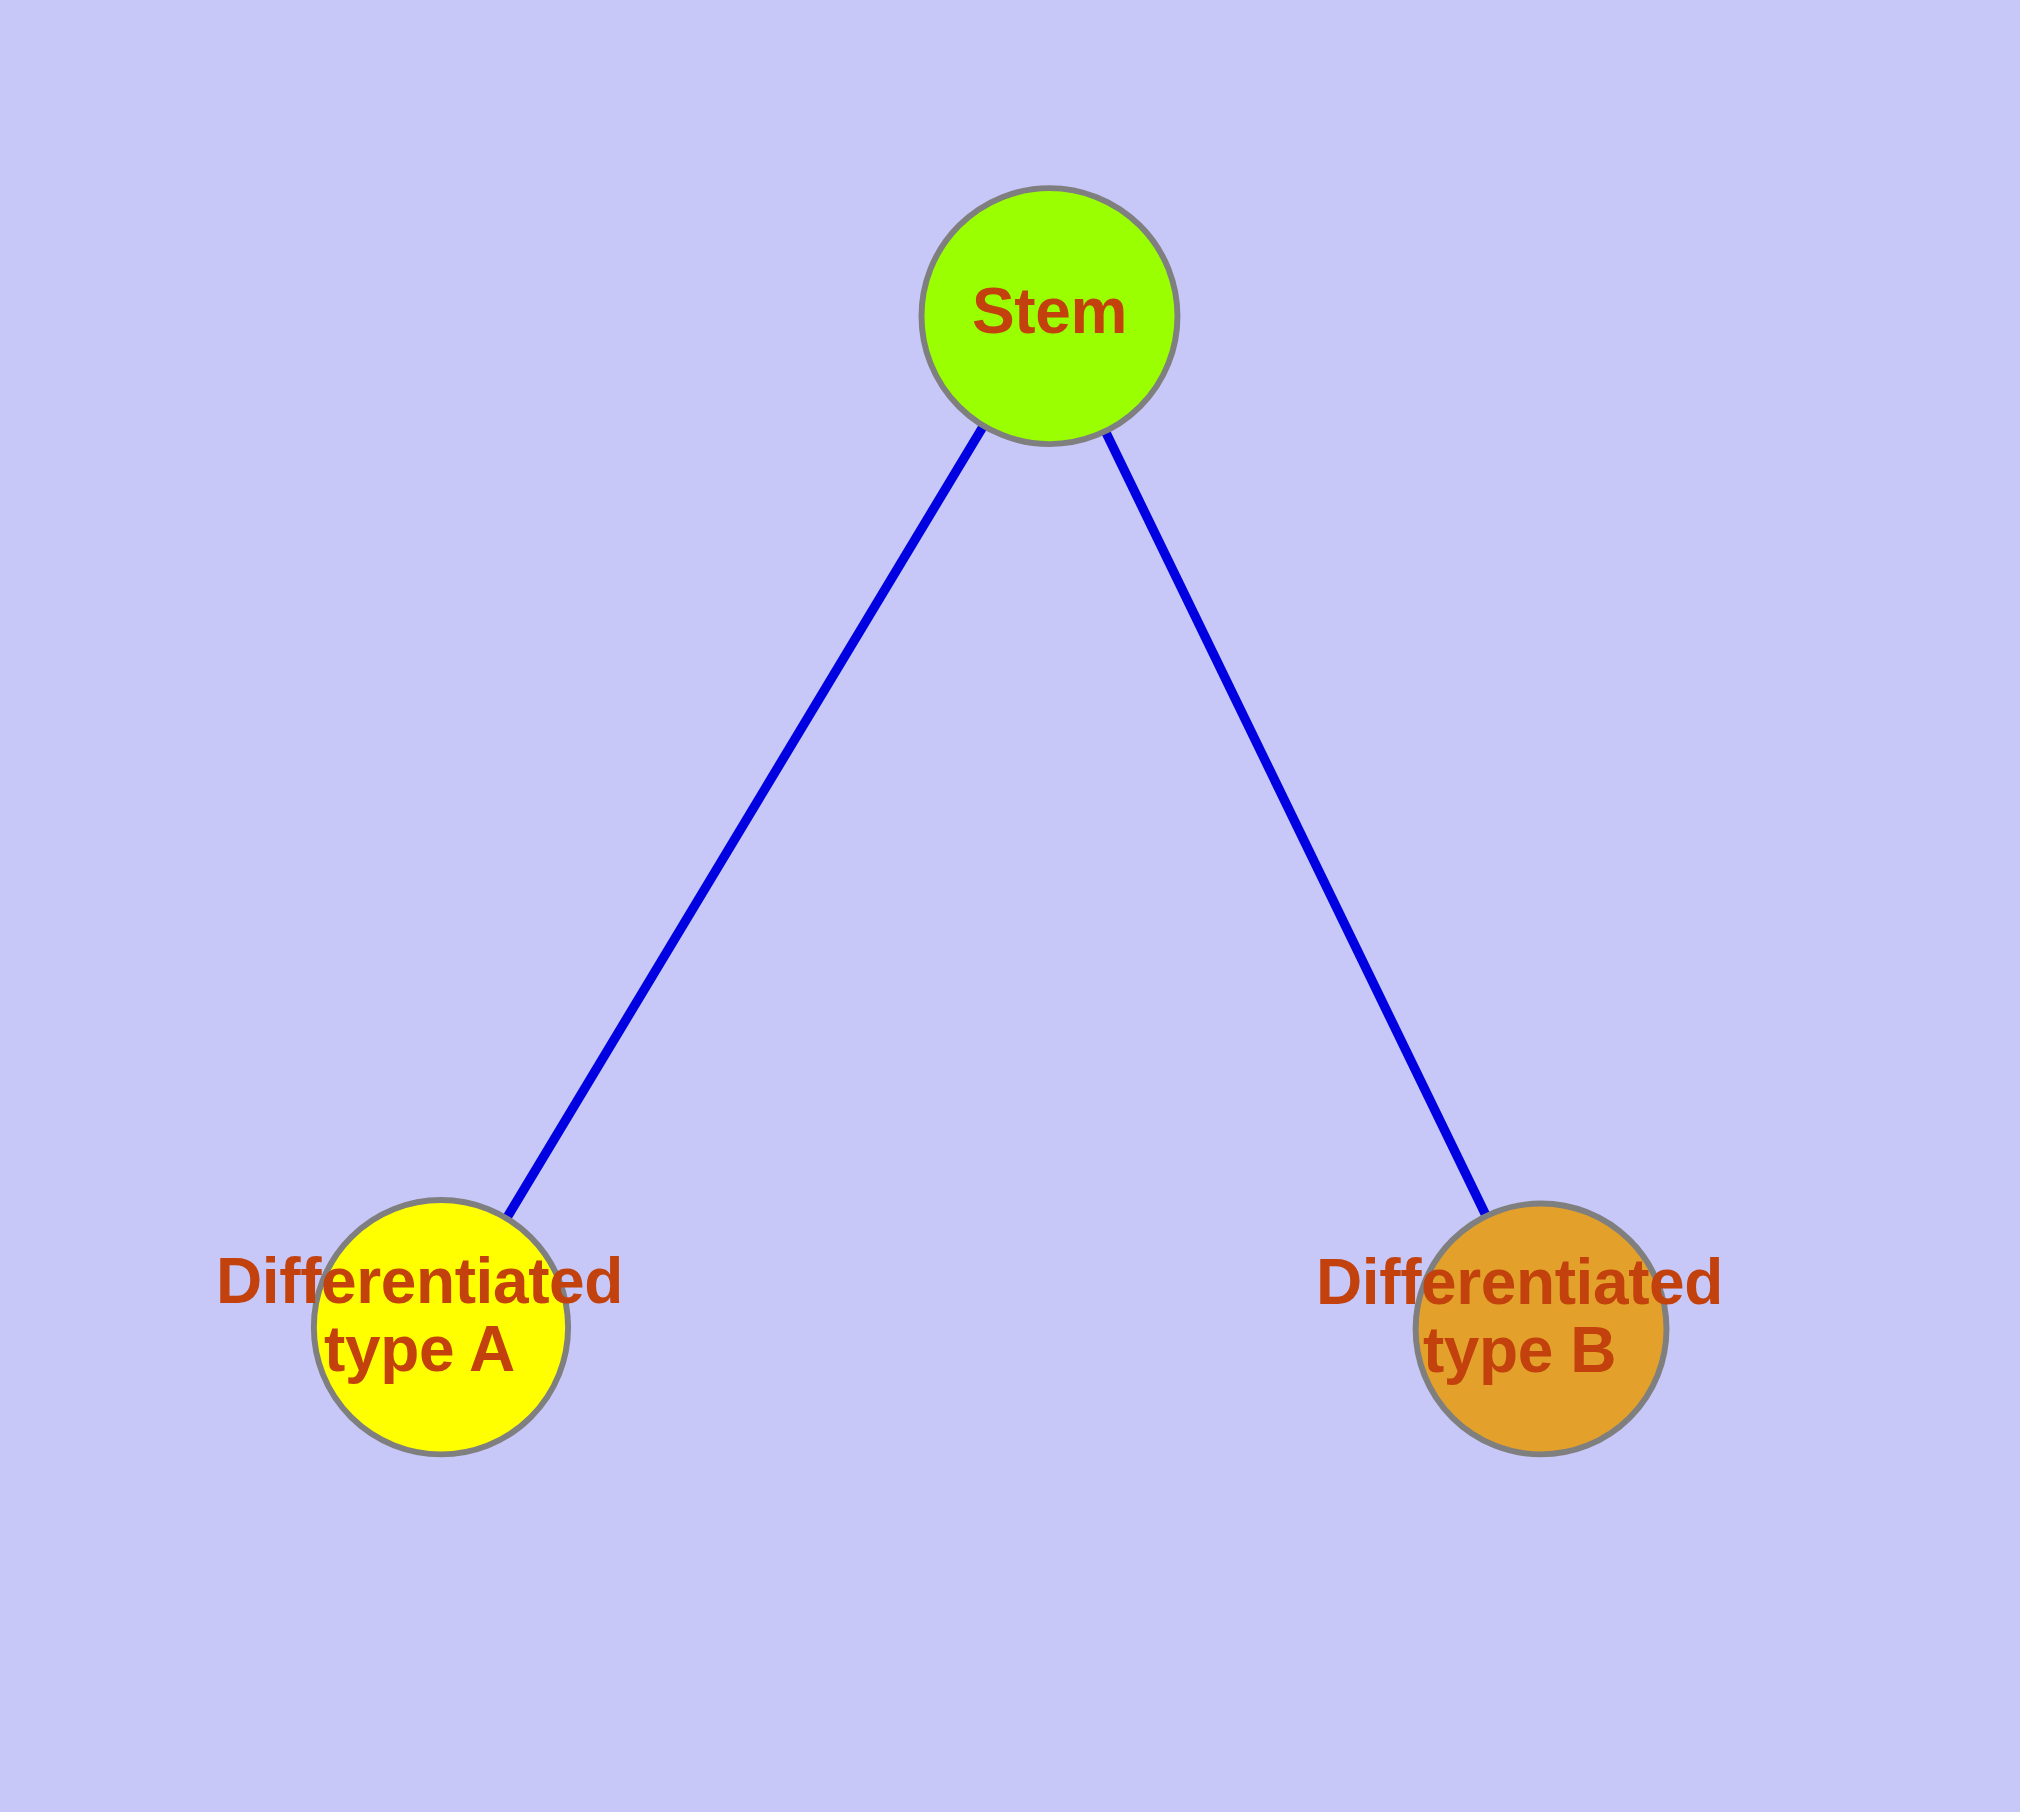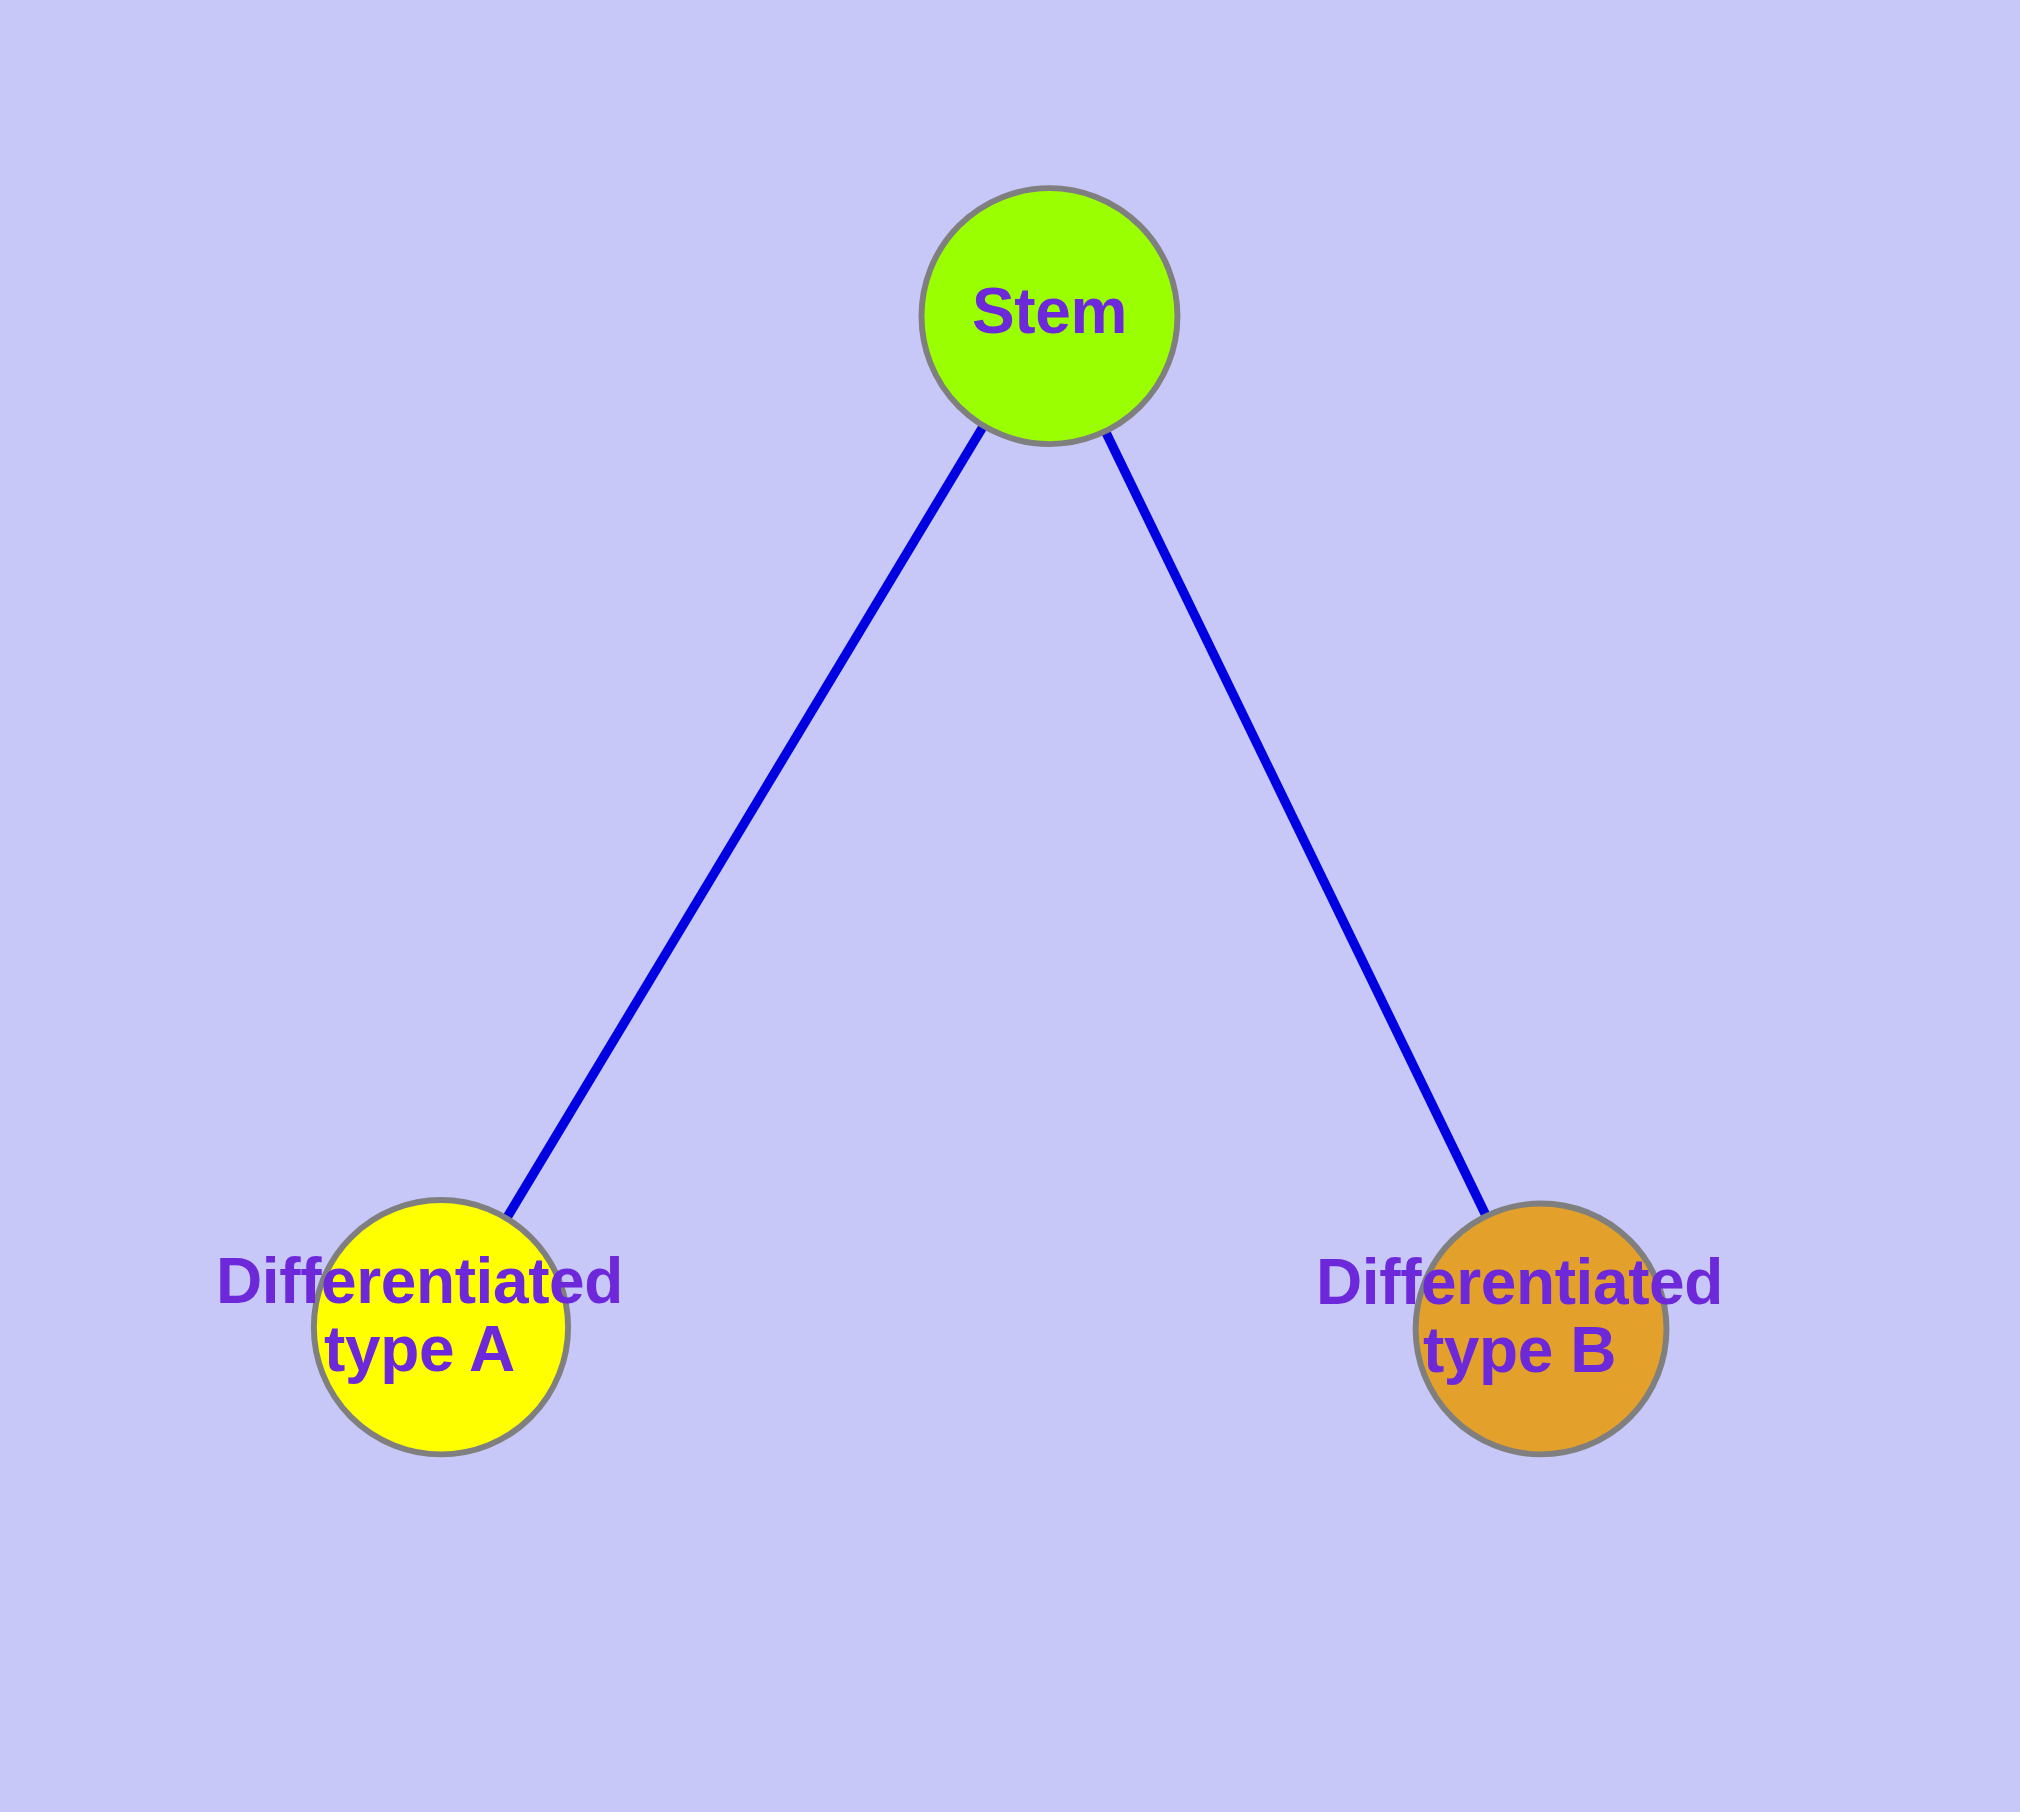--- a/index.html
+++ b/index.html
@@ -24,21 +24,21 @@
   #graph-svg {
     position: absolute;
     left: 0;
     top: 0;
     width: 2021px;
     height: 1812px;
   }
   .node-label {
     position: absolute;
     text-align: center;
-    color: #6d28d9;
+    color: #c2410c;
     font-weight: bold;
     line-height: 1.06;
     white-space: pre;
     letter-spacing: -0.4px;
     pointer-events: none;
     -webkit-font-smoothing: antialiased;
   }
   #label-stem {
     font-size: 64px;
     left: 795px;

